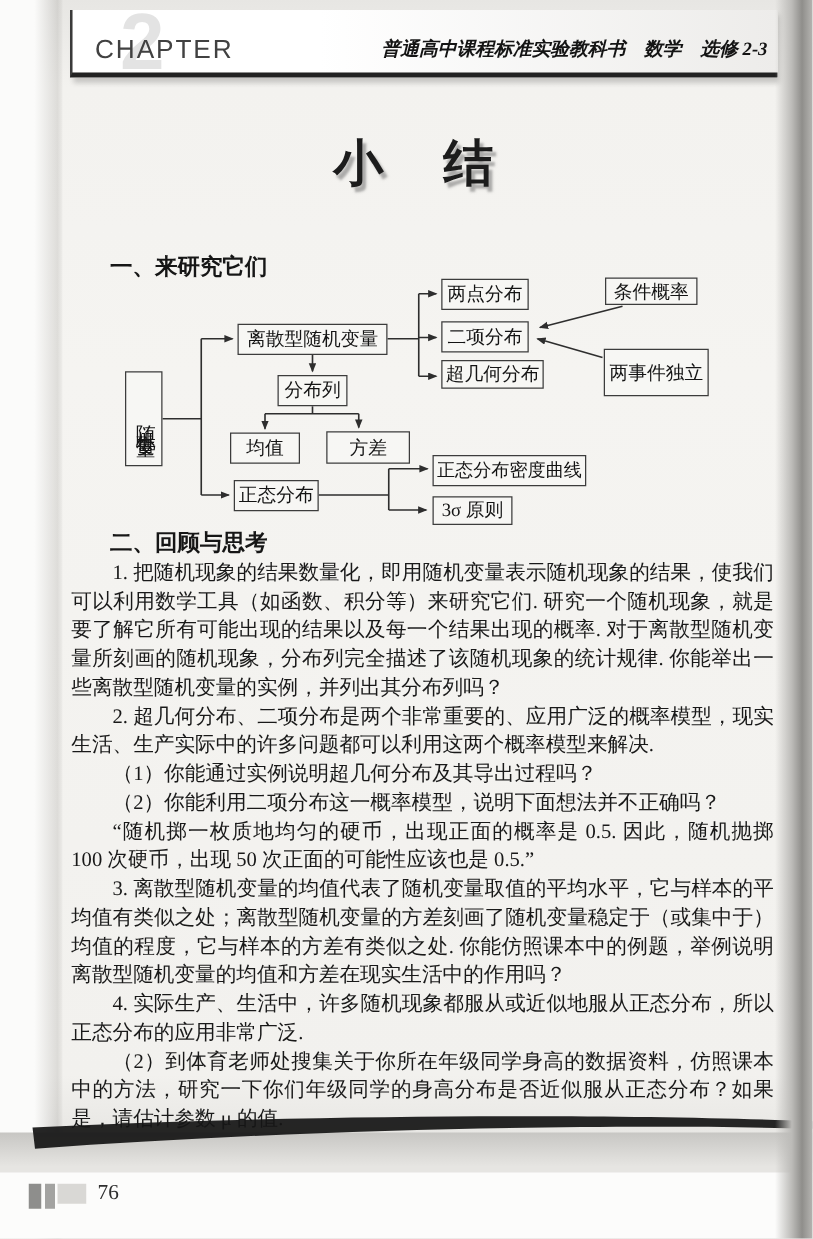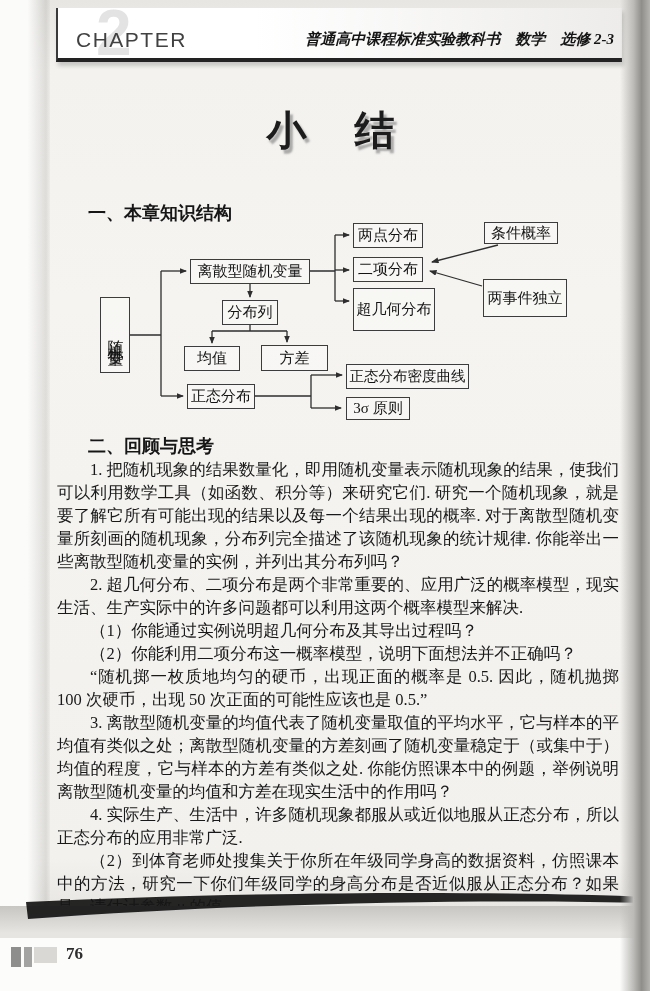--- a/index.html
+++ b/index.html
@@ -24,35 +24,35 @@
   .sec-heading{margin:0;font-size:18px;font-weight:bold;color:#161616;}
   .sec1{position:absolute;left:88px;top:201px;}
   
   .diagram{position:absolute;left:95px;top:218px;width:485px;height:207px;}
   .diagram svg{position:absolute;left:0;top:0;}
   .node{position:absolute;display:flex;align-items:center;justify-content:center;
         border:1.4px solid #3c3c3c;font-size:15px;color:#141414;white-space:nowrap;
         background:rgba(255,255,255,0.25);box-sizing:border-box;}
   .node-vert{writing-mode:vertical-rl;text-orientation:upright;letter-spacing:4px;font-size:16px;}
   
-  .sec2{margin:12px 0 0 31px;font-size:18px;font-weight:bold;line-height:23px;}
+  .sec2{margin:0 0 0 31px;font-size:18px;font-weight:bold;line-height:23px;}
   .content2{position:absolute;left:57px;top:423px;width:562px;font-size:16.5px;line-height:23px;
             text-align:justify;color:#191919;}
   .content2 p{margin:0;text-indent:2em;}
   
   .edge-left{position:absolute;left:0;top:0;width:50px;height:100%;pointer-events:none;
              background:linear-gradient(to right,#fbfbfa 55%,rgba(120,118,114,0.18) 92%,rgba(120,118,114,0.05));}
   .edge-right{position:absolute;right:0;top:0;width:30px;height:100%;pointer-events:none;
               background:linear-gradient(to right,rgba(150,149,146,0) 0%,#bcbbb8 45%,#8f8e8b 72%,#b5b4b1 100%);}
   .below-page{position:absolute;left:0;top:906px;width:100%;height:34px;pointer-events:none;
               background:linear-gradient(180deg,#c7c6c3,#e6e5e2 80%);}
   .footer-strip{position:absolute;left:0;top:938px;width:100%;height:53px;background:#fcfcfb;}
   .curl{position:absolute;left:0;top:888px;pointer-events:none;}
   
-  .footer{position:absolute;left:0;top:944px;width:200px;height:30px;font-weight:bold;}
+  .footer{position:absolute;left:12px;top:944px;width:200px;height:30px;}
   .fbar{position:absolute;top:3px;}
   .fbar1{left:11px;width:10px;height:20px;background:#8e8e8c;}
   .fbar2{left:24px;width:8px;height:20px;background:#a3a3a1;}
   .fbar3{left:34px;width:23px;height:16px;background:#d9d8d5;}
   .page-num{position:absolute;left:66px;top:0;font-size:17px;color:#2e2e2e;}
 </style>
 </head>
 <body>
 
 <div class="stage">
@@ -60,21 +60,21 @@
   <div class="edge-left"></div>
 
   <div class="header-band">
     <span class="chapter-num">2</span>
     <span class="chapter-label">CHAPTER</span>
     <span class="book-title">普通高中课程标准实验教科书　数学　选修 2-3</span>
   </div>
 
   <h1 class="page-title">小　结</h1>
 
-  <h2 class="sec-heading sec1 abs">一、本章知识结构</h2>
+  <h2 class="sec-heading sec1 abs">一、来研究它们</h2>
 
   <div class="diagram">
     <svg width="485" height="207">
       <defs>
         <marker id="arw" markerWidth="9" markerHeight="8" refX="6.5" refY="3" orient="auto" markerUnits="userSpaceOnUse">
           <path d="M0,0 L7.5,3 L0,6 Z" fill="#2e2e2e"></path>
         </marker>
       </defs>
       <g stroke="#2e2e2e" stroke-width="1.3" fill="none">
         <path d="M35,117 H66 M66,53 V178"></path>
@@ -96,21 +96,21 @@
       </g>
     </svg>
     <div class="node node-vert" style="left:5px;top:79px;width:30px;height:76px;">随机变量</div>
     <div class="node" style="left:95px;top:41px;width:120px;height:25px;">离散型随机变量</div>
     <div class="node" style="left:127px;top:82px;width:56px;height:25px;">分布列</div>
     <div class="node" style="left:89px;top:128px;width:56px;height:25px;">均值</div>
     <div class="node" style="left:166px;top:127px;width:67px;height:26px;">方差</div>
     <div class="node" style="left:92px;top:166px;width:68px;height:25px;">正态分布</div>
     <div class="node" style="left:258px;top:5px;width:70px;height:25px;">两点分布</div>
     <div class="node" style="left:258px;top:39px;width:70px;height:25px;">二项分布</div>
-    <div class="node" style="left:258px;top:70px;width:82px;height:43px;">超几何分布</div>
+    <div class="node" style="left:258px;top:70px;width:82px;height:23px;">超几何分布</div>
     <div class="node" style="left:389px;top:4px;width:74px;height:22px;">条件概率</div>
     <div class="node" style="left:388px;top:61px;width:84px;height:38px;">两事件独立</div>
     <div class="node" style="left:251px;top:146px;width:123px;height:25px;font-size:14.5px;">正态分布密度曲线</div>
     <div class="node" style="left:251px;top:179px;width:64px;height:23px;">3σ 原则</div>
   </div>
 
   <div class="content2">
     <h2 class="sec-heading sec2">二、回顾与思考</h2>
     <p>1. 把随机现象的结果数量化，即用随机变量表示随机现象的结果，使我们可以利用数学工具（如函数、积分等）来研究它们. 研究一个随机现象，就是要了解它所有可能出现的结果以及每一个结果出现的概率. 对于离散型随机变量所刻画的随机现象，分布列完全描述了该随机现象的统计规律. 你能举出一些离散型随机变量的实例，并列出其分布列吗？</p>
     <p>2. 超几何分布、二项分布是两个非常重要的、应用广泛的概率模型，现实生活、生产实际中的许多问题都可以利用这两个概率模型来解决.</p>

